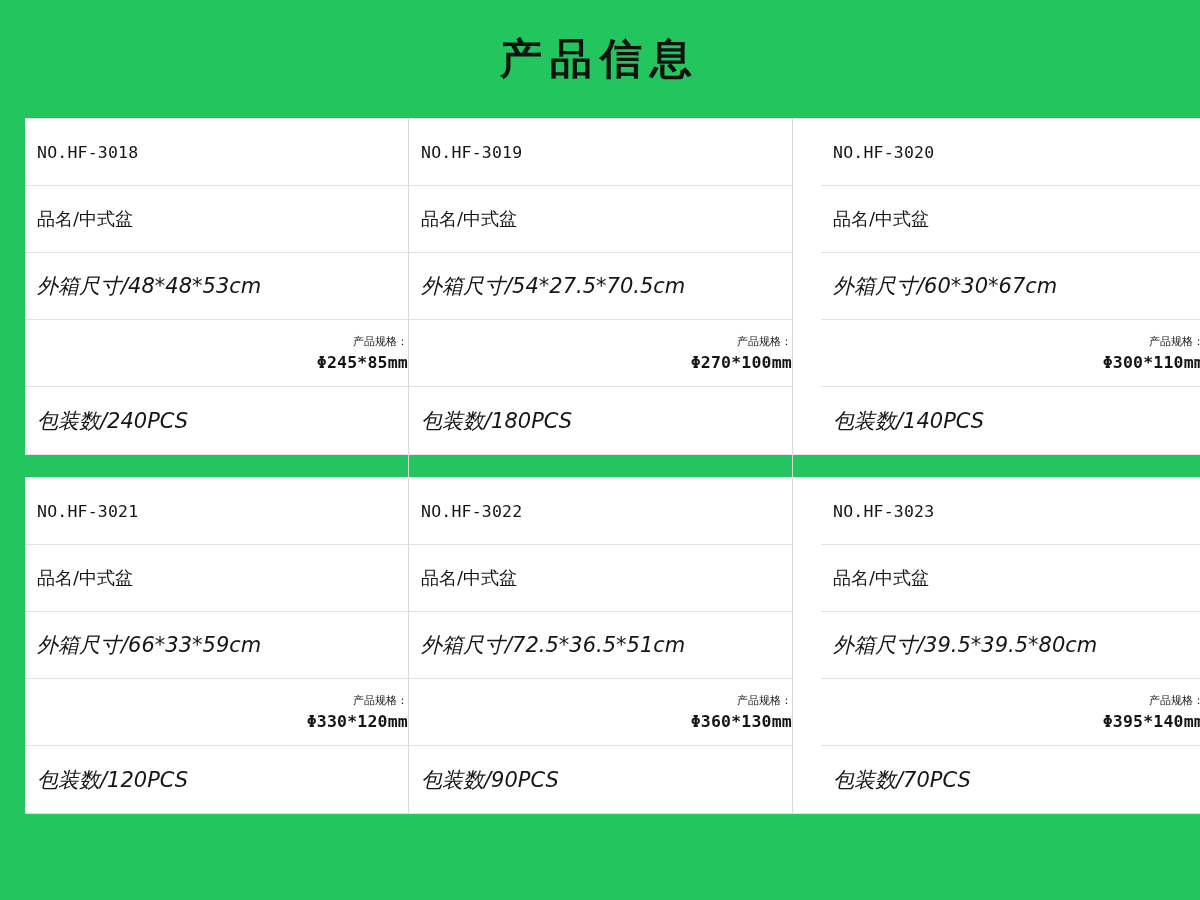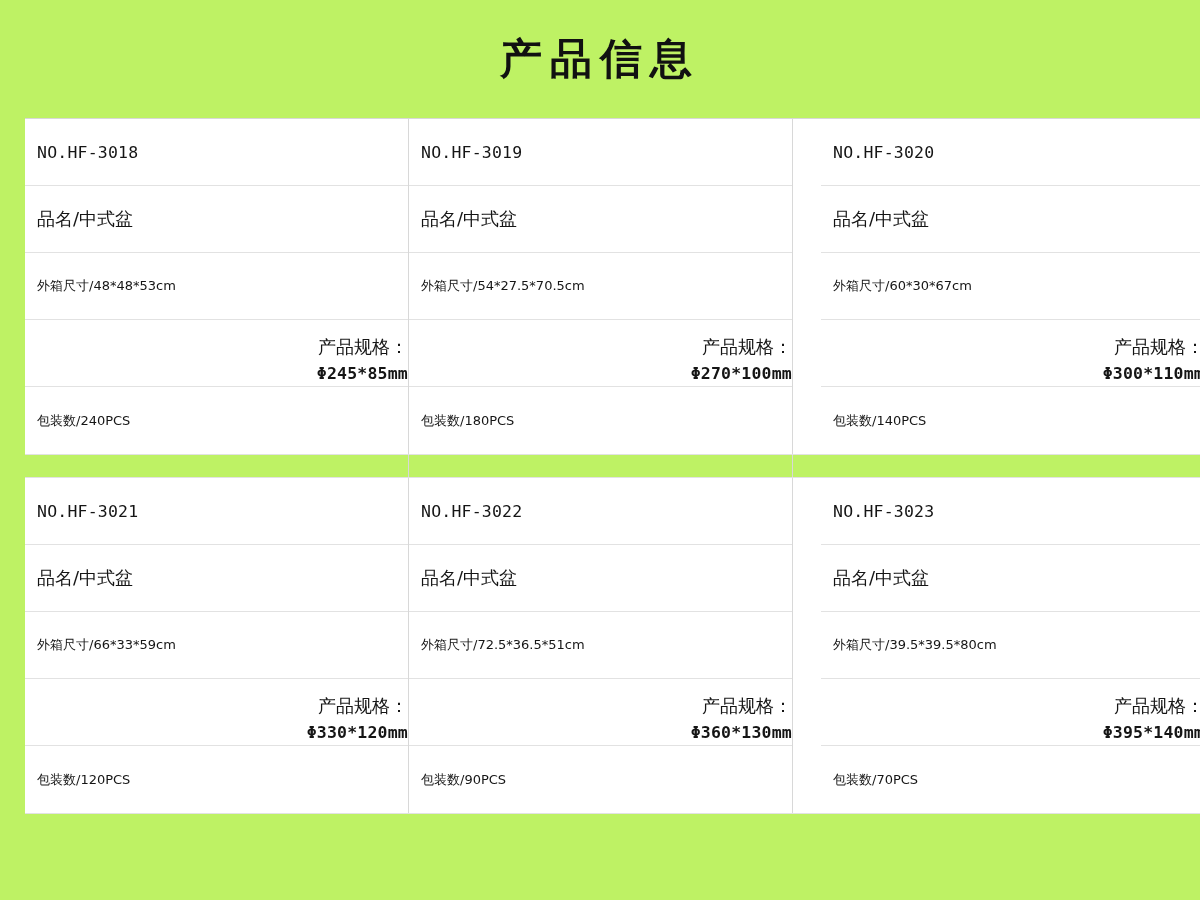--- a/index.html
+++ b/index.html
@@ -13,21 +13,21 @@
     font-family: "Liberation Sans", sans-serif;
     color: #1a1a1a;
     -webkit-font-smoothing: antialiased;
   }
 
   .page {
     width: 1200px;
     height: 900px;
     position: relative;
     box-sizing: border-box;
-    background: #bef264;
+    background: #22c55e;
   }
 
   .page-title {
     text-align: center;
     font-family: "DejaVu Sans", sans-serif;
     font-size: 42px;
     font-weight: bold;
     letter-spacing: 8px;
     color: #111111;
     padding-top: 34px;
@@ -98,26 +98,27 @@
     color: #151515;
     letter-spacing: 0.2px;
   }
   .txt-cn {
     font-family: "DejaVu Sans", sans-serif;
     font-size: 18px;
     color: #151515;
   }
   .txt-mix {
     font-family: "DejaVu Sans", sans-serif;
-    font-size: 13px;
-    color: #151515;
+    font-size: 21px;
+    color: #151515;
+    font-style: italic;
   }
   .spec-label {
     font-family: "DejaVu Sans", sans-serif;
-    font-size: 18px;
+    font-size: 11px;
     color: #151515;
     line-height: 1.55;
     display: block;
   }
   .spec-value {
     font-family: "DejaVu Sans Mono", monospace;
     font-size: 16.5px;
     color: #151515;
     line-height: 1.55;
     display: block;

